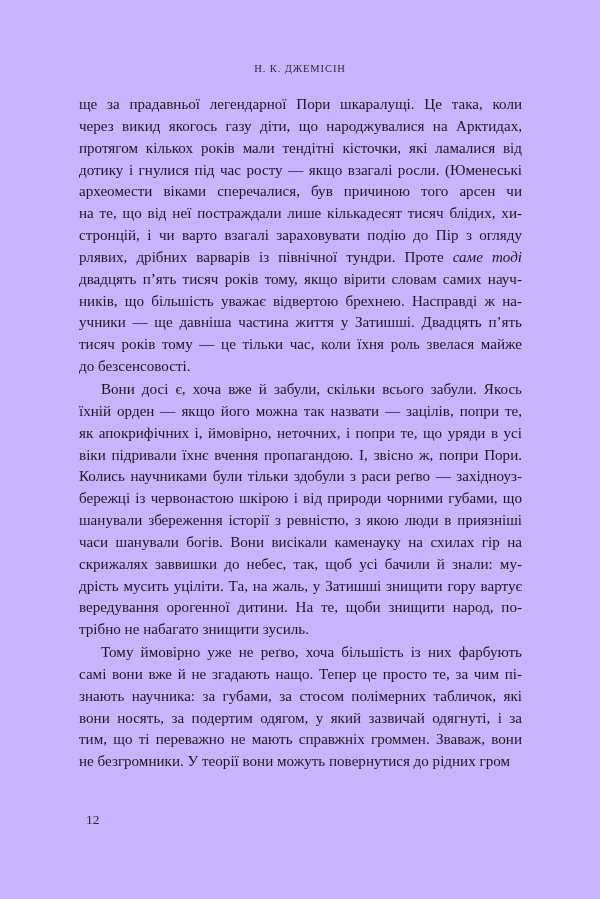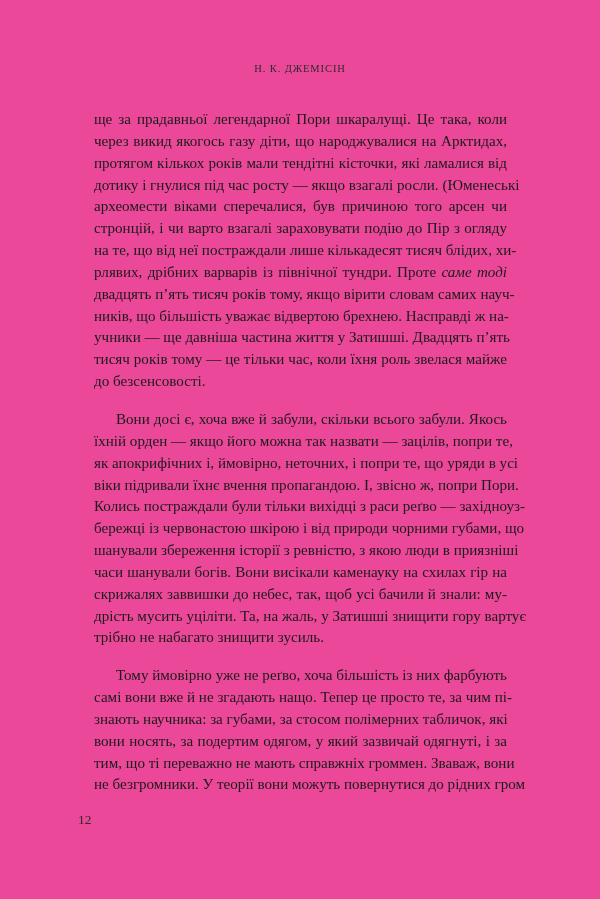--- a/index.html
+++ b/index.html
@@ -5,21 +5,21 @@
 <style>
   html, body {
     margin: 0;
     padding: 0;
     background: #ffffff;
   }
   .page {
     position: relative;
     width: 600px;
     height: 899px;
-    background: #ec4899;
+    background: #c4b5fd;
     overflow: hidden;
     font-family: "Liberation Serif", "DejaVu Serif", serif;
     color: #1a1a1a;
     -webkit-font-smoothing: antialiased;
   }
 
   
   .running-head {
     position: absolute;
     top: 63px;
@@ -34,21 +34,21 @@
 
   
   .textblock {
     position: absolute;
     top: 93px;
     left: 78px;
     width: 445px;
   }
 
   .para {
-    margin: 16px;
+    margin: 1px;
     font-size: 15.1px;
     line-height: 21.85px;
     text-align: justify;
     text-justify: inter-word;
     color: #1a1a1a;
     hyphens: manual;
     -webkit-hyphens: manual;
   }
   
 
@@ -63,60 +63,61 @@
   }
   .line.indent {
     text-indent: 22px;
   }
   em, .italic {
   }
 
   
   .folio {
     position: absolute;
-    left: 78px;
+    left: 86px;
     top: 812px;
     font-size: 13.5px;
     color: #2b2b2b;
   }
 </style>
 </head>
 <body>
 
 <div class="page">
 
   <div class="running-head">Н. К. ДЖЕМІСІН</div>
 
   <div class="textblock">
     <p class="para" id="p0">
         <span class="line">ще за прадавньої легендарної Пори шкаралущі. Це така, коли</span>
         <span class="line">через викид якогось газу діти, що народжувалися на Арктидах,</span>
         <span class="line">протягом кількох років мали тендітні кісточки, які ламалися від</span>
         <span class="line">дотику і гнулися під час росту — якщо взагалі росли. (Юменеські</span>
         <span class="line">археомести віками сперечалися, був причиною того арсен чи</span>
+        <span class="line">на те, що від неї постраждали лише кількадесят тисяч блідих, хи-</span>
         <span class="line">стронцій, і чи варто взагалі зараховувати подію до Пір з огляду</span>
-        <span class="line">на те, що від неї постраждали лише кількадесят тисяч блідих, хи-</span>
         <span class="line">рлявих, дрібних варварів із північної тундри. Проте <em class="italic">саме тоді</em></span>
         <span class="line">двадцять п’ять тисяч років тому, якщо вірити словам самих науч-</span>
         <span class="line">ників, що більшість уважає відвертою брехнею. Насправді ж на-</span>
         <span class="line">учники — ще давніша частина життя у Затишші. Двадцять п’ять</span>
         <span class="line">тисяч років тому — це тільки час, коли їхня роль звелася майже</span>
         <span class="line last">до безсенсовості.</span>
       </p>
     <p class="para" id="p1">
         <span class="line indent">Вони досі є, хоча вже й забули, скільки всього забули. Якось</span>
         <span class="line">їхній орден — якщо його можна так назвати — зацілів, попри те,</span>
         <span class="line">як апокрифічних і, ймовірно, неточних, і попри те, що уряди в усі</span>
         <span class="line">віки підривали їхнє вчення пропагандою. І, звісно ж, попри Пори.</span>
-        <span class="line">Колись постраждали були тільки вихідці з раси реґво — західноуз-</span>
+        <span class="line">Колись научниками були тільки здобули з раси реґво — західноуз-</span>
         <span class="line">бережці із червонастою шкірою і від природи чорними губами, що</span>
         <span class="line">шанували збереження історії з ревністю, з якою люди в приязніші</span>
         <span class="line">часи шанували богів. Вони висікали каменауку на схилах гір на</span>
         <span class="line">скрижалях заввишки до небес, так, щоб усі бачили й знали: му-</span>
         <span class="line">дрість мусить уціліти. Та, на жаль, у Затишші знищити гору вартує</span>
+        <span class="line">вередування орогенної дитини. На те, щоби знищити народ, по-</span>
         <span class="line last">трібно не набагато знищити зусиль.</span>
       </p>
     <p class="para" id="p2">
         <span class="line indent">Тому ймовірно уже не реґво, хоча більшість із них фарбують</span>
         <span class="line">самі вони вже й не згадають нащо. Тепер це просто те, за чим пі-</span>
         <span class="line">знають научника: за губами, за стосом полімерних табличок, які</span>
         <span class="line">вони носять, за подертим одягом, у який зазвичай одягнуті, і за</span>
         <span class="line">тим, що ті переважно не мають справжніх громмен. Зваваж, вони</span>
         <span class="line last">не безгромники. У теорії вони можуть повернутися до рідних гром</span>
       </p>

